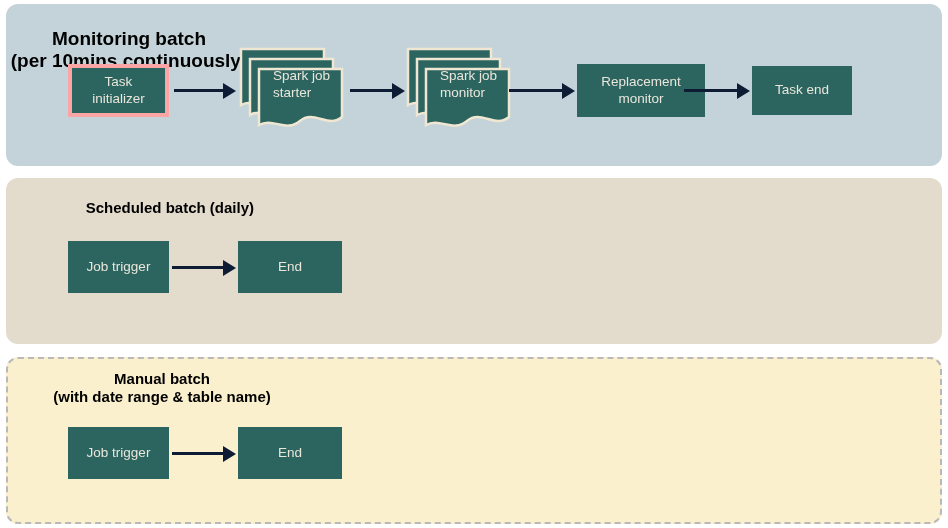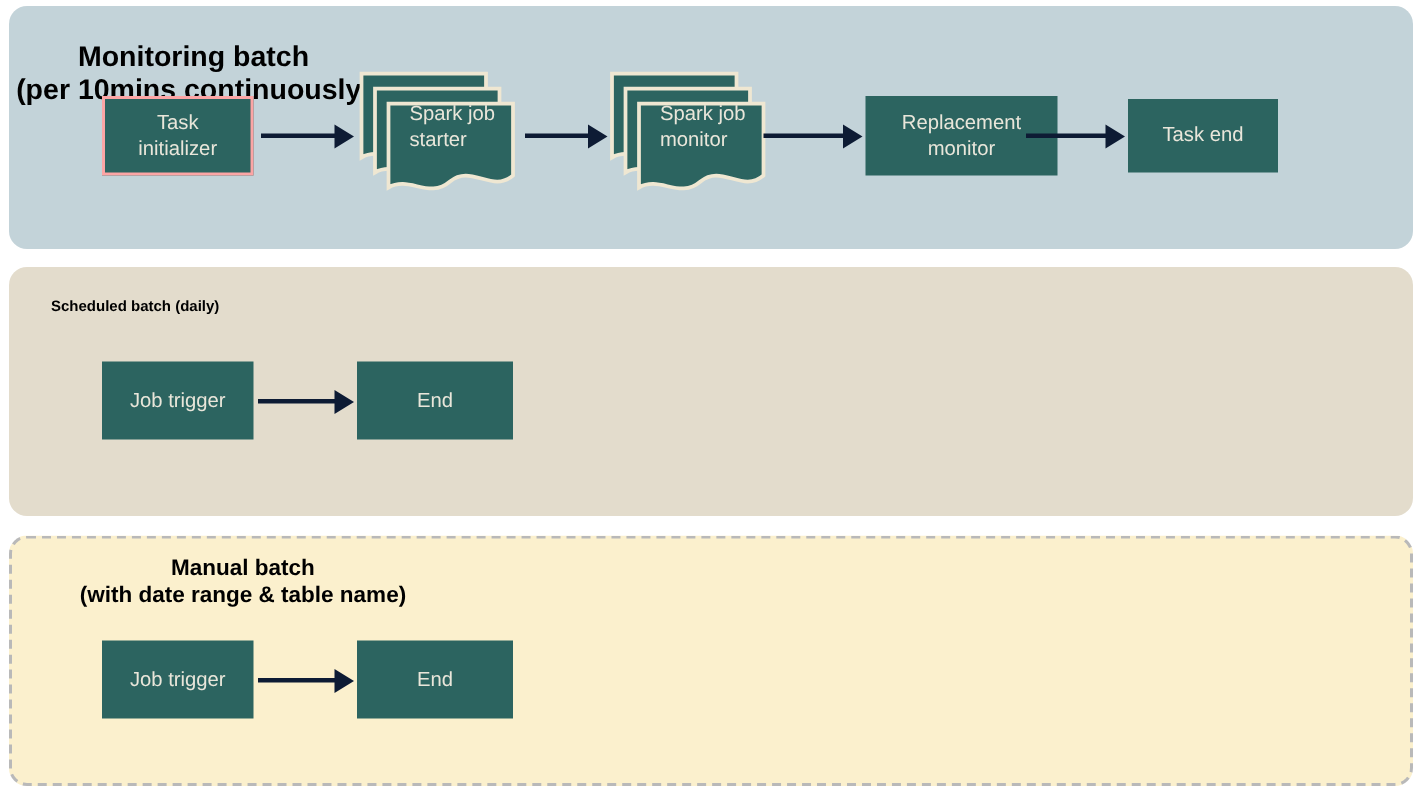--- a/index.html
+++ b/index.html
@@ -46,22 +46,22 @@
     text-align: center;
     white-space: pre;
     line-height: 1.18;
   }
   #title-monitoring {
     left: 0px; top: 28px; width: 258px;
     font-size: 19px;
   }
   #title-scheduled {
     left: 34px; top: 199px; width: 220px;
-    font-size: 10px;
-    text-align: left;
+    font-size: 15px;
+    text-align: right;
   }
   #title-manual {
     left: 0px; top: 370px; width: 270px;
     font-size: 15px;
     margin-left: 27px;
   }
 
   
   .node-box {
     position: absolute;
@@ -70,21 +70,21 @@
     font-size: 13.5px;
     line-height: 1.25;
     display: flex;
     align-items: center;
     justify-content: center;
     text-align: center;
     box-sizing: border-box;
     white-space: pre;
   }
   .node-box.bordered {
-    border: 2px solid #fca5a5;
+    border: 4px solid #fca5a5;
   }
 
   #node-task-initializer { left: 68px;  top: 64px;  width: 101px; height: 53px; }
   #node-replacement      { left: 577px; top: 64px;  width: 128px; height: 53px; }
   #node-task-end         { left: 752px; top: 66px;  width: 100px; height: 49px; }
   #node-job-trigger-1    { left: 68px;  top: 241px; width: 101px; height: 52px; }
   #node-end-1            { left: 238px; top: 241px; width: 104px; height: 52px; }
   #node-job-trigger-2    { left: 68px;  top: 427px; width: 101px; height: 52px; }
   #node-end-2            { left: 238px; top: 427px; width: 104px; height: 52px; }
 

